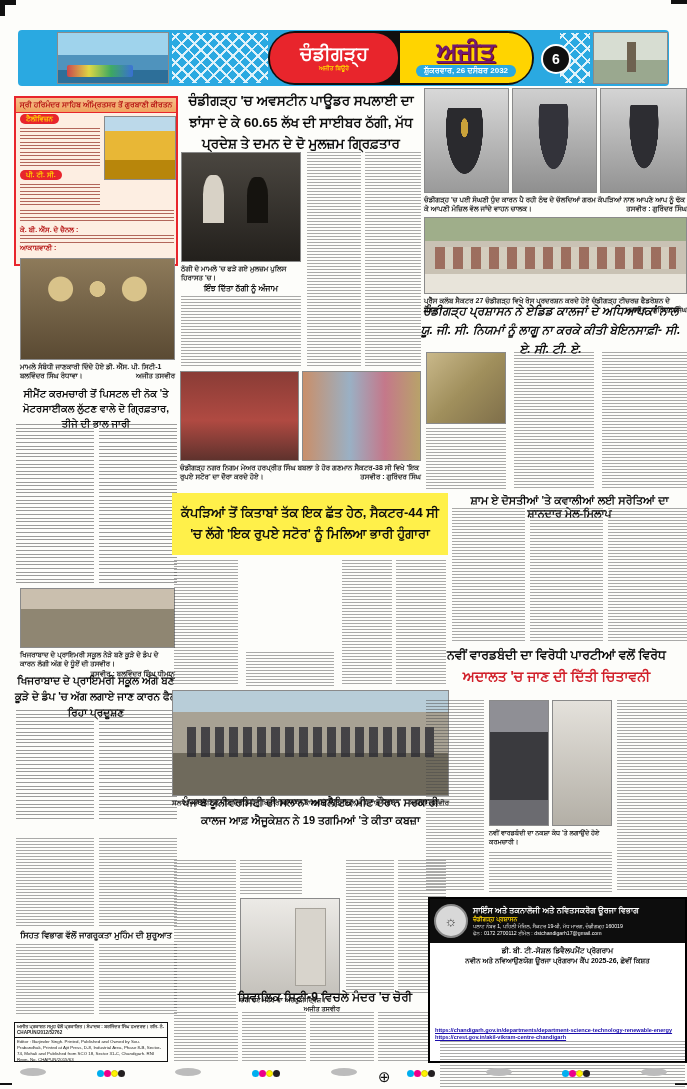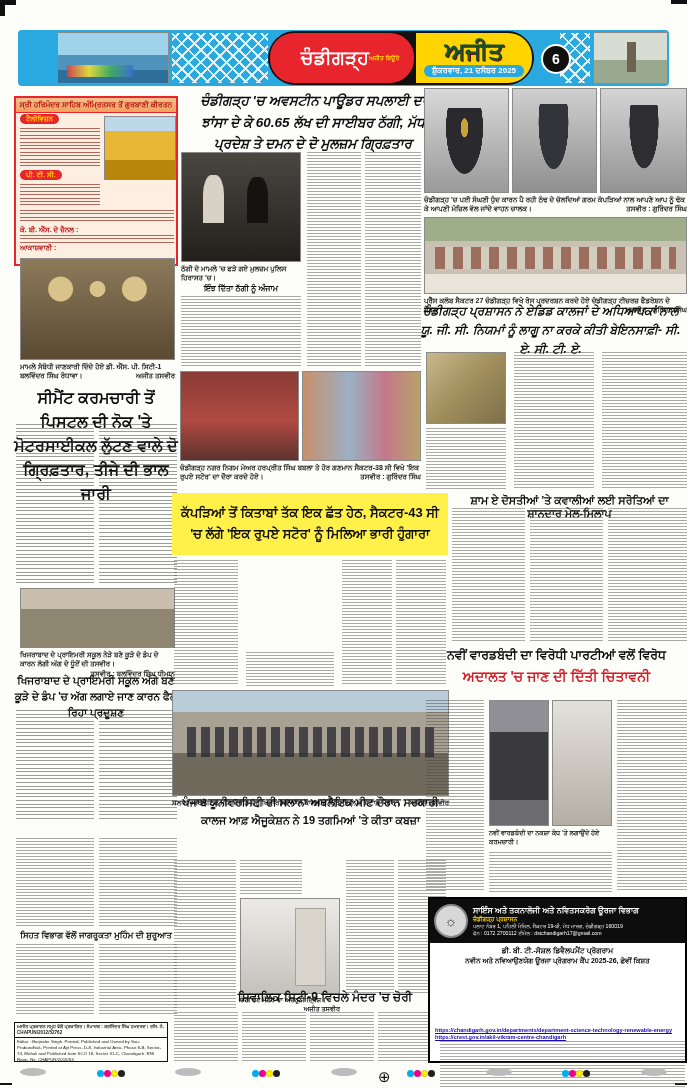--- a/index.html
+++ b/index.html
@@ -38,27 +38,27 @@
   <div class="abs" style="left:560px;top:33px;width:30px;height:50px;opacity:.85;background:
        repeating-linear-gradient(45deg,transparent 0 7px,#fff 7px 9px),
        repeating-linear-gradient(-45deg,transparent 0 7px,#fff 7px 9px);"></div>
   <div class="ph" style="left:57px;top:32px;width:112px;height:52px;background:linear-gradient(180deg,#9fd3ec 0 45%,#4f93bd 45% 75%,#2d6f99 75%);">
     <div style="position:absolute;left:8%;bottom:12%;width:60%;height:25%;background:linear-gradient(90deg,#d94343,#efe13a,#3fae5a,#3a6fd9);border-radius:2px;opacity:.9;"></div>
   </div>
   <div class="ph" style="left:593px;top:32px;width:75px;height:52px;background:linear-gradient(180deg,#d7ddd2 0 55%,#9aa88f 55%);">
     <div style="position:absolute;left:45%;top:18%;width:12%;height:60%;background:#6e6250;"></div>
   </div>
   <div class="abs" style="left:268px;top:31px;width:266px;height:54px;background:#101010;border-radius:27px;display:flex;align-items:stretch;overflow:hidden;">
-    <div style="flex:0 0 128px;background:#e8252c;border-radius:24px;margin:2px;display:flex;flex-direction:row;align-items:center;justify-content:center;padding-left:16px;">
+    <div style="flex:0 0 128px;background:#e8252c;border-radius:24px;margin:2px;display:flex;flex-direction:column;align-items:center;justify-content:center;">
       <div style="color:#fff;font-weight:700;font-size:19px;line-height:1.05;">ਚੰਡੀਗੜ੍ਹ</div>
       <div style="color:#ffd400;font-weight:700;font-size:6px;margin-top:1px;">ਅਜੀਤ ਬਿਊਰੋ</div>
     </div>
     <div style="flex:1;background:#ffd400;margin:2px 2px 2px 0;border-radius:0 24px 24px 0;display:flex;flex-direction:column;align-items:center;justify-content:center;">
-      <div style="color:#14532d;font-weight:700;font-size:24px;line-height:1;text-shadow:1px 1px 0 #7a0d0d;">ਅਜੀਤ</div>
-      <div style="background:#2aa9e1;color:#fff;font-weight:700;font-size:8px;padding:1px 8px;border-radius:6px;margin-top:2px;">ਸ਼ੁੱਕਰਵਾਰ, 21 ਦਸੰਬਰ 2025</div>
+      <div style="color:#701a75;font-weight:700;font-size:24px;line-height:1;text-shadow:1px 1px 0 #7a0d0d;text-decoration:underline;">ਅਜੀਤ</div>
+      <div style="background:#2aa9e1;color:#fff;font-weight:700;font-size:8px;padding:1px 8px;border-radius:6px;margin-top:2px;">ਸ਼ੁੱਕਰਵਾਰ, 26 ਦਸੰਬਰ 2032</div>
     </div>
   </div>
   <div class="abs" style="left:541px;top:44px;width:26px;height:26px;background:#101010;border:2px solid #fff;border-radius:50%;color:#fff;font-weight:700;font-size:14px;display:flex;align-items:center;justify-content:center;">6</div>
 
   <div class="abs" style="left:14px;top:96px;width:164px;height:170px;background:#fdeee2;border:2px solid #e8252c;box-sizing:border-box;">
     <div style="background:linear-gradient(180deg,#f6c08c,#f0a35f);color:#b40f0f;font-weight:700;font-size:7.5px;text-align:center;padding:2px 1px;border-bottom:1px solid #e8252c;">ਸ੍ਰੀ ਹਰਿਮੰਦਰ ਸਾਹਿਬ ਅੰਮ੍ਰਿਤਸਰ ਤੋਂ ਗੁਰਬਾਣੀ ਕੀਰਤਨ</div>
     <span style="position:absolute;left:4px;top:16px;background:#e8252c;color:#ffd400;font-weight:700;font-size:7px;padding:1px 6px;border-radius:6px;">ਟੈਲੀਵਿਜ਼ਨ</span>
     <div class="tx red" style="left:4px;top:30px;width:80px;height:38px;"></div>
     <div class="ph" style="left:88px;top:18px;width:72px;height:64px;background:linear-gradient(180deg,#bcd9ea 0 22%,#e8b736 22% 70%,#b8860b 70%);"></div>
     <span style="position:absolute;left:4px;top:72px;background:#e8252c;color:#ffd400;font-weight:700;font-size:7px;padding:1px 6px;border-radius:6px;">ਪੀ. ਟੀ. ਸੀ.</span>
@@ -69,21 +69,21 @@
     <span style="position:absolute;left:4px;top:146px;color:#b40f0f;font-weight:700;font-size:7px;">ਆਕਾਸ਼ਵਾਣੀ :</span>
   </div>
 
   <div class="ph" style="left:20px;top:258px;width:155px;height:102px;background:linear-gradient(180deg,#8d7a5a,#5a4a33);">
     <div style="position:absolute;left:10%;top:15%;width:80%;height:30%;background:radial-gradient(circle at 20% 50%,#d9c38a 0 12%,transparent 13%),radial-gradient(circle at 50% 50%,#d9c38a 0 12%,transparent 13%),radial-gradient(circle at 80% 50%,#d9c38a 0 12%,transparent 13%);"></div>
   </div>
   <div class="cap" style="left:20px;top:362px;width:155px;">
     <span>ਮਾਮਲੇ ਸੰਬੰਧੀ ਜਾਣਕਾਰੀ ਦਿੰਦੇ ਹੋਏ ਡੀ. ਐੱਸ. ਪੀ. ਸਿਟੀ-1 ਬਲਵਿੰਦਰ ਸਿੰਘ ਰੰਧਾਵਾ।</span>
     <span class="credit">ਅਜੀਤ ਤਸਵੀਰ</span>
   </div>
-  <div class="hl" style="left:14px;top:386px;width:164px;font-size:16px;line-height:1.5;">ਸੀਮੈਂਟ ਕਰਮਚਾਰੀ ਤੋਂ ਪਿਸਟਲ ਦੀ ਨੋਕ 'ਤੇ ਮੋਟਰਸਾਈਕਲ ਲੁੱਟਣ ਵਾਲੇ ਦੋ ਗ੍ਰਿਫ਼ਤਾਰ, ਤੀਜੇ ਦੀ ਭਾਲ ਜਾਰੀ</div>
+  <div class="hl" style="left:14px;top:386px;width:164px;font-size:10px;line-height:1.5;">ਸੀਮੈਂਟ ਕਰਮਚਾਰੀ ਤੋਂ ਪਿਸਟਲ ਦੀ ਨੋਕ 'ਤੇ ਮੋਟਰਸਾਈਕਲ ਲੁੱਟਣ ਵਾਲੇ ਦੋ ਗ੍ਰਿਫ਼ਤਾਰ, ਤੀਜੇ ਦੀ ਭਾਲ ਜਾਰੀ</div>
   <div class="tx" style="left:16px;top:424px;width:78px;height:160px;"></div>
   <div class="tx" style="left:99px;top:424px;width:78px;height:160px;"></div>
 
   <div class="ph" style="left:20px;top:588px;width:155px;height:60px;background:linear-gradient(180deg,#cabfae 0 35%,#8f8672 35%);"></div>
   <div class="cap" style="left:20px;top:650px;width:155px;">
     <span>ਖਿਜਰਾਬਾਦ ਦੇ ਪ੍ਰਾਇਮਰੀ ਸਕੂਲ ਨੇੜੇ ਬਣੇ ਕੂੜੇ ਦੇ ਡੰਪ ਦੇ ਕਾਰਨ ਲੱਗੀ ਅੱਗ ਦੇ ਧੂੰਏਂ ਦੀ ਤਸਵੀਰ।</span>
     <span class="credit">ਤਸਵੀਰ : ਬਲਵਿੰਦਰ ਸਿੰਘ ਧੀਮਾਨ</span>
   </div>
   <div class="hl" style="left:14px;top:673px;width:164px;font-size:10.5px;line-height:1.5;">ਖਿਜਰਾਬਾਦ ਦੇ ਪ੍ਰਾਇਮਰੀ ਸਕੂਲ ਅੱਗੇ ਬਣੇ ਕੂੜੇ ਦੇ ਡੰਪ 'ਚ ਅੱਗ ਲਗਾਏ ਜਾਣ ਕਾਰਨ ਫੈਲ ਰਿਹਾ ਪ੍ਰਦੂਸ਼ਣ</div>
   <div class="tx" style="left:16px;top:710px;width:78px;height:110px;"></div>
@@ -93,41 +93,41 @@
   <div class="tx fine" style="left:99px;top:838px;width:78px;height:88px;"></div>
   <div class="hl" style="left:14px;top:930px;width:164px;font-size:8.5px;line-height:1.3;">ਸਿਹਤ ਵਿਭਾਗ ਵੱਲੋਂ ਜਾਗਰੂਕਤਾ ਮੁਹਿੰਮ ਦੀ ਸ਼ੁਰੂਆਤ</div>
   <div class="tx fine" style="left:16px;top:944px;width:78px;height:72px;"></div>
   <div class="tx fine" style="left:99px;top:944px;width:78px;height:72px;"></div>
 
   <div class="abs" style="left:14px;top:1022px;width:154px;height:40px;border:1.5px solid #111;box-sizing:border-box;">
     <div style="font-size:4.6px;color:#222;line-height:1.35;padding:1px 2px;border-bottom:1px solid #111;font-weight:700;">ਅਜੀਤ ਪ੍ਰਕਾਸ਼ਨ ਸਮੂਹ ਵੱਲੋਂ ਪ੍ਰਕਾਸ਼ਿਤ। ਸੰਪਾਦਕ : ਬਰਜਿੰਦਰ ਸਿੰਘ ਹਮਦਰਦ। ਰਜਿ. ਨੰ. CHAPUN/2012/52762</div>
     <div style="font-size:4.4px;color:#222;line-height:1.3;padding:1px 2px;">Editor : Barjinder Singh. Printed, Published and Owned by Sou. Prabandhak, Printed at Ajit Press, D-8, Industrial Area, Phase 8-B, Sector-74, Mohali and Published from SCO 18, Sector 31-C, Chandigarh. RNI Regn. No. CHAPUN/2015/63</div>
   </div>
 
-  <div class="hl" style="left:192px;top:90px;width:242px;font-size:13.5px;line-height:1.6;font-style:italic;">ਚੰਡੀਗੜ੍ਹ 'ਚ ਅਵਸਟੀਨ ਪਾਊਡਰ ਸਪਲਾਈ ਦਾ ਝਾਂਸਾ ਦੇ ਕੇ 60.65 ਲੱਖ ਦੀ ਸਾਈਬਰ ਠੱਗੀ, ਮੱਧ ਪ੍ਰਦੇਸ਼ ਤੇ ਦਮਨ ਦੇ ਦੋ ਮੁਲਜ਼ਮ ਗ੍ਰਿਫ਼ਤਾਰ</div>
+  <div class="hl" style="left:180px;top:90px;width:242px;font-size:13.5px;line-height:1.6;">ਚੰਡੀਗੜ੍ਹ 'ਚ ਅਵਸਟੀਨ ਪਾਊਡਰ ਸਪਲਾਈ ਦਾ ਝਾਂਸਾ ਦੇ ਕੇ 60.65 ਲੱਖ ਦੀ ਸਾਈਬਰ ਠੱਗੀ, ਮੱਧ ਪ੍ਰਦੇਸ਼ ਤੇ ਦਮਨ ਦੇ ਦੋ ਮੁਲਜ਼ਮ ਗ੍ਰਿਫ਼ਤਾਰ</div>
 
   <div class="ph" style="left:181px;top:152px;width:120px;height:110px;background:linear-gradient(180deg,#4a4640,#23201c);">
     <div style="position:absolute;left:18%;top:20%;width:18%;height:45%;background:#d8d2c6;border-radius:40% 40% 0 0;"></div>
     <div style="position:absolute;left:55%;top:22%;width:18%;height:43%;background:#15130f;border-radius:40% 40% 0 0;"></div>
   </div>
   <div class="cap" style="left:181px;top:264px;width:120px;">ਠੱਗੀ ਦੇ ਮਾਮਲੇ 'ਚ ਫੜੇ ਗਏ ਮੁਲਜ਼ਮ ਪੁਲਿਸ ਹਿਰਾਸਤ 'ਚ।</div>
   <div class="tx fine" style="left:307px;top:152px;width:54px;height:214px;"></div>
   <div class="tx fine" style="left:365px;top:152px;width:56px;height:214px;"></div>
   <div class="hl" style="left:181px;top:284px;width:120px;font-size:8px;">ਇੰਝ ਦਿੱਤਾ ਠੱਗੀ ਨੂੰ ਅੰਜਾਮ</div>
   <div class="tx fine" style="left:181px;top:296px;width:120px;height:70px;"></div>
 
   <div class="ph" style="left:180px;top:371px;width:119px;height:90px;background:linear-gradient(180deg,#8a3c36,#b04a42 55%,#5f322d);"></div>
   <div class="ph" style="left:302px;top:371px;width:119px;height:90px;background:linear-gradient(90deg,#c98f6a,#9ab0c4 40%,#c4788a 70%,#b8a26a);"></div>
   <div class="cap" style="left:180px;top:463px;width:241px;">
     <span>ਚੰਡੀਗੜ੍ਹ ਨਗਰ ਨਿਗਮ ਮੇਅਰ ਹਰਪ੍ਰੀਤ ਸਿੰਘ ਬਬਲਾ ਤੇ ਹੋਰ ਗਣਮਾਨ ਸੈਕਟਰ-38 ਸੀ ਵਿਖੇ 'ਇਕ ਰੁਪਏ ਸਟੋਰ' ਦਾ ਦੌਰਾ ਕਰਦੇ ਹੋਏ।</span>
     <span class="credit">ਤਸਵੀਰ : ਗੁਰਿੰਦਰ ਸਿੰਘ</span>
   </div>
 
   <div class="abs" style="left:172px;top:493px;width:276px;height:62px;background:#fff04a;display:flex;align-items:center;">
-    <div style="width:100%;text-align:center;font-weight:700;font-size:13px;line-height:1.6;color:#0c0c0c;padding:0 4px;">ਕੱਪੜਿਆਂ ਤੋਂ ਕਿਤਾਬਾਂ ਤੱਕ ਇਕ ਛੱਤ ਹੇਠ, ਸੈਕਟਰ-43 ਸੀ 'ਚ ਲੱਗੇ 'ਇਕ ਰੁਪਏ ਸਟੋਰ' ਨੂੰ ਮਿਲਿਆ ਭਾਰੀ ਹੁੰਗਾਰਾ</div>
+    <div style="width:100%;text-align:center;font-weight:700;font-size:13px;line-height:1.6;color:#0c0c0c;padding:0 4px;">ਕੱਪੜਿਆਂ ਤੋਂ ਕਿਤਾਬਾਂ ਤੱਕ ਇਕ ਛੱਤ ਹੇਠ, ਸੈਕਟਰ-44 ਸੀ 'ਚ ਲੱਗੇ 'ਇਕ ਰੁਪਏ ਸਟੋਰ' ਨੂੰ ਮਿਲਿਆ ਭਾਰੀ ਹੁੰਗਾਰਾ</div>
   </div>
   <div class="tx fine" style="left:174px;top:560px;width:64px;height:126px;"></div>
   <div class="tx fine" style="left:246px;top:652px;width:88px;height:34px;"></div>
   <div class="tx fine" style="left:342px;top:560px;width:50px;height:126px;"></div>
   <div class="tx fine" style="left:396px;top:560px;width:50px;height:126px;"></div>
 
   <div class="ph" style="left:172px;top:690px;width:277px;height:106px;background:linear-gradient(180deg,#b8cdd8 0 20%,#a8a294 20% 60%,#6f6a5c 60%);">
     <div style="position:absolute;left:5%;top:35%;width:90%;height:28%;background:repeating-linear-gradient(90deg,#2b2b33 0 9px,transparent 9px 14px);opacity:.8;"></div>
   </div>
   <div class="cap" style="left:172px;top:798px;width:277px;">

